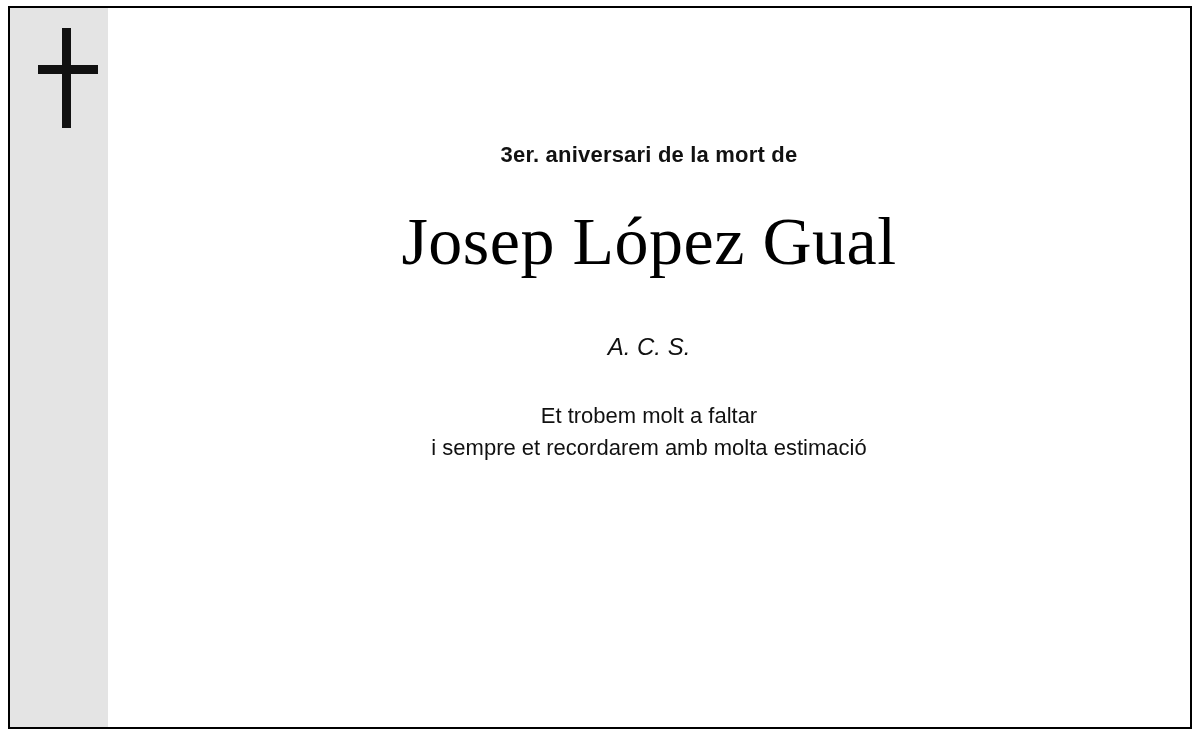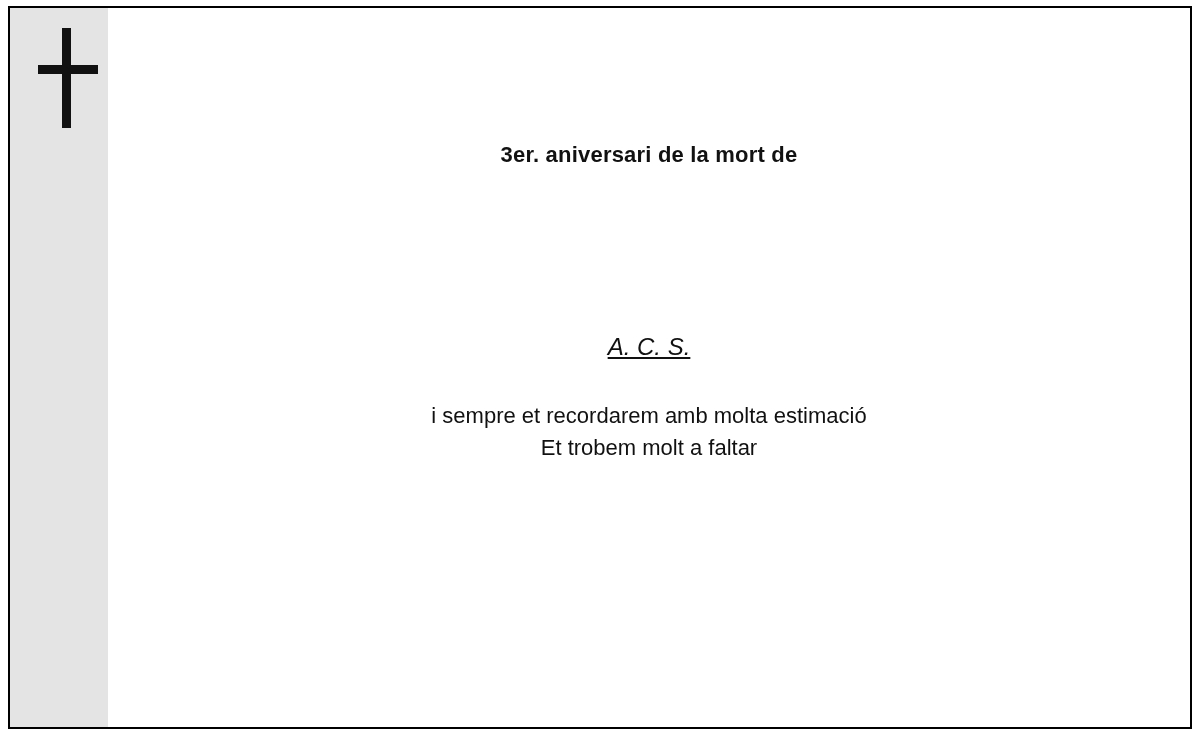--- a/index.html
+++ b/index.html
@@ -103,21 +103,20 @@
 
   .initials {
     position: absolute;
     top: 325px;
     left: 0;
     right: 0;
     text-align: center;
     font-size: 24px;
     font-style: italic;
     color: #111111;
-    text-decoration: underline;
   }
 
   .message {
     position: absolute;
     top: 392px;
     left: 0;
     right: 0;
     text-align: center;
     font-size: 22px;
     color: #111111;
@@ -146,24 +145,25 @@
       <div class="cross">
         <div class="vbar"></div>
         <div class="hbar"></div>
       </div>
     </div>
 
     <div class="content">
 
       <div class="eyebrow">3er. aniversari de la mort de</div>
 
+      <div class="name">Josep López Gual</div>
 
       <div class="initials">A. C. S.</div>
 
       <div class="message">
+        <span class="line">Et trobem molt a faltar</span>
         <span class="line">i sempre et recordarem amb molta estimació</span>
-        <span class="line">Et trobem molt a faltar</span>
       </div>
 
 
     </div>
   </div>
 </div>
 
 </body></html>

